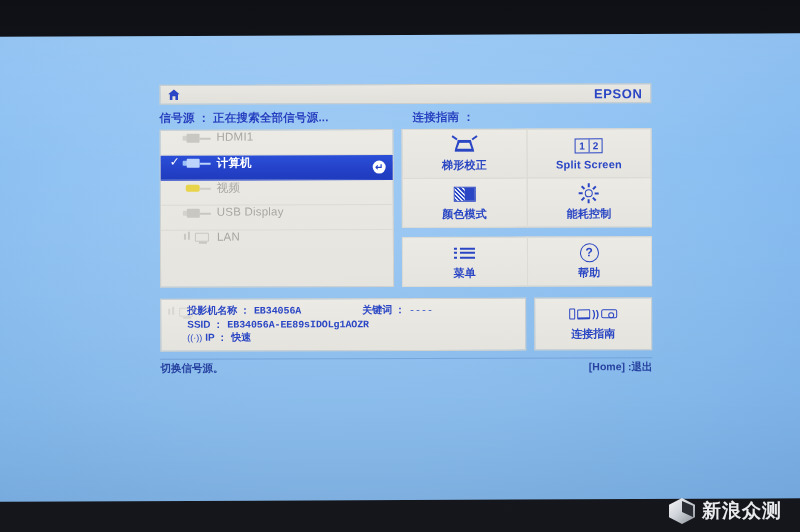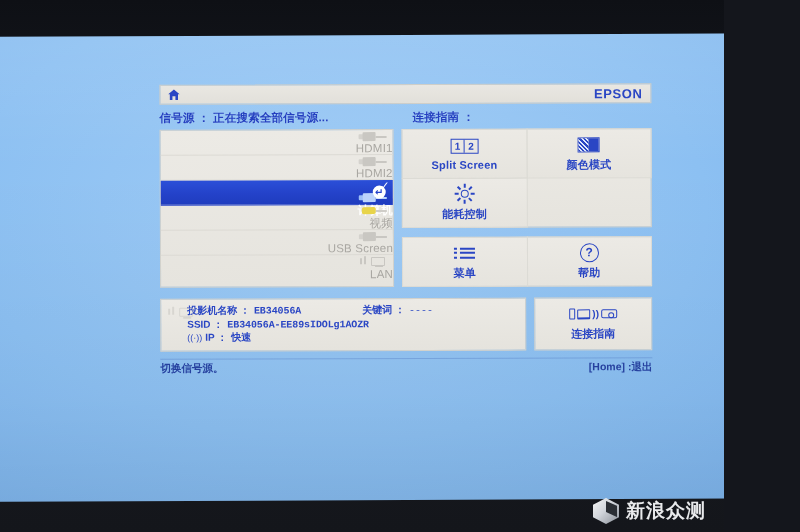--- a/index.html
+++ b/index.html
@@ -6,21 +6,21 @@
   html, body {
     width: 800px; height: 532px;
     overflow: hidden;
     background: #14161c;
     font-family: "Liberation Sans", "DejaVu Sans", sans-serif;
   }
 
   
   #photo {
     position: relative;
-    width: 724px; height: 532px;
+    width: 800px; height: 532px;
     background: linear-gradient(180deg,#0e1015 0%, #191c23 40%, #14161b 100%);
     overflow: hidden;
   }
 
   
   #screen {
     position: absolute;
     left: -4px; top: 35px;
     width: 810px; height: 465px;
     background:
@@ -74,25 +74,24 @@
   .cols { display: flex; margin-top: 4px; }
 
   
   .srclist {
     width: 234px;
     background: linear-gradient(180deg,#eceae5 0%, #e6e4de 100%);
     border: 1px solid #d3d2cc;
   }
   .srcrow {
     height: 25px;
-    display: flex; align-items: flex-end;
+    display: flex; align-items: flex-start;
     border-bottom: 1px solid #dcdad4;
     padding-left: 6px;
     position: relative;
-    flex-direction: column;
   }
   .srcrow:last-child { border-bottom: none; }
   .srcrow .check {
     width: 16px; font-size: 12px; color:#fff; line-height:1;
     display:flex; align-items:center; justify-content:center;
     font-weight:700;
   }
   .srcrow .ico {
     width: 34px; height: 14px; position: relative;
     display:flex; align-items:center;
@@ -286,66 +285,55 @@
           <span class="ico">
             <span class="plug">
                 <span class="tip"></span>
                 <span class="body"></span>
                 <span class="wire"></span>
               </span>
           </span>
           <span class="nm">HDMI1</span>
         </div>
 
+
+        <div class="srcrow sel">
+          <span class="check">✓</span>
+          <span class="ico">
+            <span class="plug">
+                <span class="tip"></span>
+                <span class="body"></span>
+                <span class="wire"></span>
+              </span>
+          </span>
+          <span class="nm">计算机</span>
+          <span class="enter-badge">↵</span>
+        </div>
+
+        <div class="srcrow">
+          <span class="check"></span>
+          <span class="ico">
+            <span class="rca">
+                <span class="body"></span>
+                <span class="wire"></span>
+              </span>
+          </span>
+          <span class="nm">视频</span>
+        </div>
+
         <div class="srcrow">
           <span class="check"></span>
           <span class="ico">
             <span class="plug">
                 <span class="tip"></span>
                 <span class="body"></span>
                 <span class="wire"></span>
               </span>
           </span>
-          <span class="nm">HDMI2</span>
-        </div>
-
-        <div class="srcrow sel">
-          <span class="check">✓</span>
-          <span class="ico">
-            <span class="plug">
-                <span class="tip"></span>
-                <span class="body"></span>
-                <span class="wire"></span>
-              </span>
-          </span>
-          <span class="nm">计算机</span>
-          <span class="enter-badge">↵</span>
-        </div>
-
-        <div class="srcrow">
-          <span class="check"></span>
-          <span class="ico">
-            <span class="rca">
-                <span class="body"></span>
-                <span class="wire"></span>
-              </span>
-          </span>
-          <span class="nm">视频</span>
-        </div>
-
-        <div class="srcrow">
-          <span class="check"></span>
-          <span class="ico">
-            <span class="plug">
-                <span class="tip"></span>
-                <span class="body"></span>
-                <span class="wire"></span>
-              </span>
-          </span>
-          <span class="nm">USB Screen</span>
+          <span class="nm">USB Display</span>
         </div>
 
 
         <div class="srcrow">
           <span class="check"></span>
           <span class="ico">
             <span class="lanico">
                 <span class="b1"></span>
                 <span class="b2"></span>
                 <span class="mon"></span>
@@ -354,20 +342,30 @@
           </span>
           <span class="nm">LAN</span>
         </div>
 
       </div>
 
       <div class="fnwrap">
 
         <div class="fngrid">
 
+          <div class="fncell">
+            <span class="fnico">
+              <span class="ksicon">
+                  <span class="ar1"></span>
+                  <span class="ar2"></span>
+                  <span class="tz"></span>
+                </span>
+            </span>
+            <span class="fnlbl">梯形校正</span>
+          </div>
 
           <div class="fncell">
             <span class="fnico">
               <span class="ssicon">
                 <span>1</span>
                 <span>2</span>
               </span>
             </span>
             <span class="fnlbl">Split Screen</span>
           </div>

